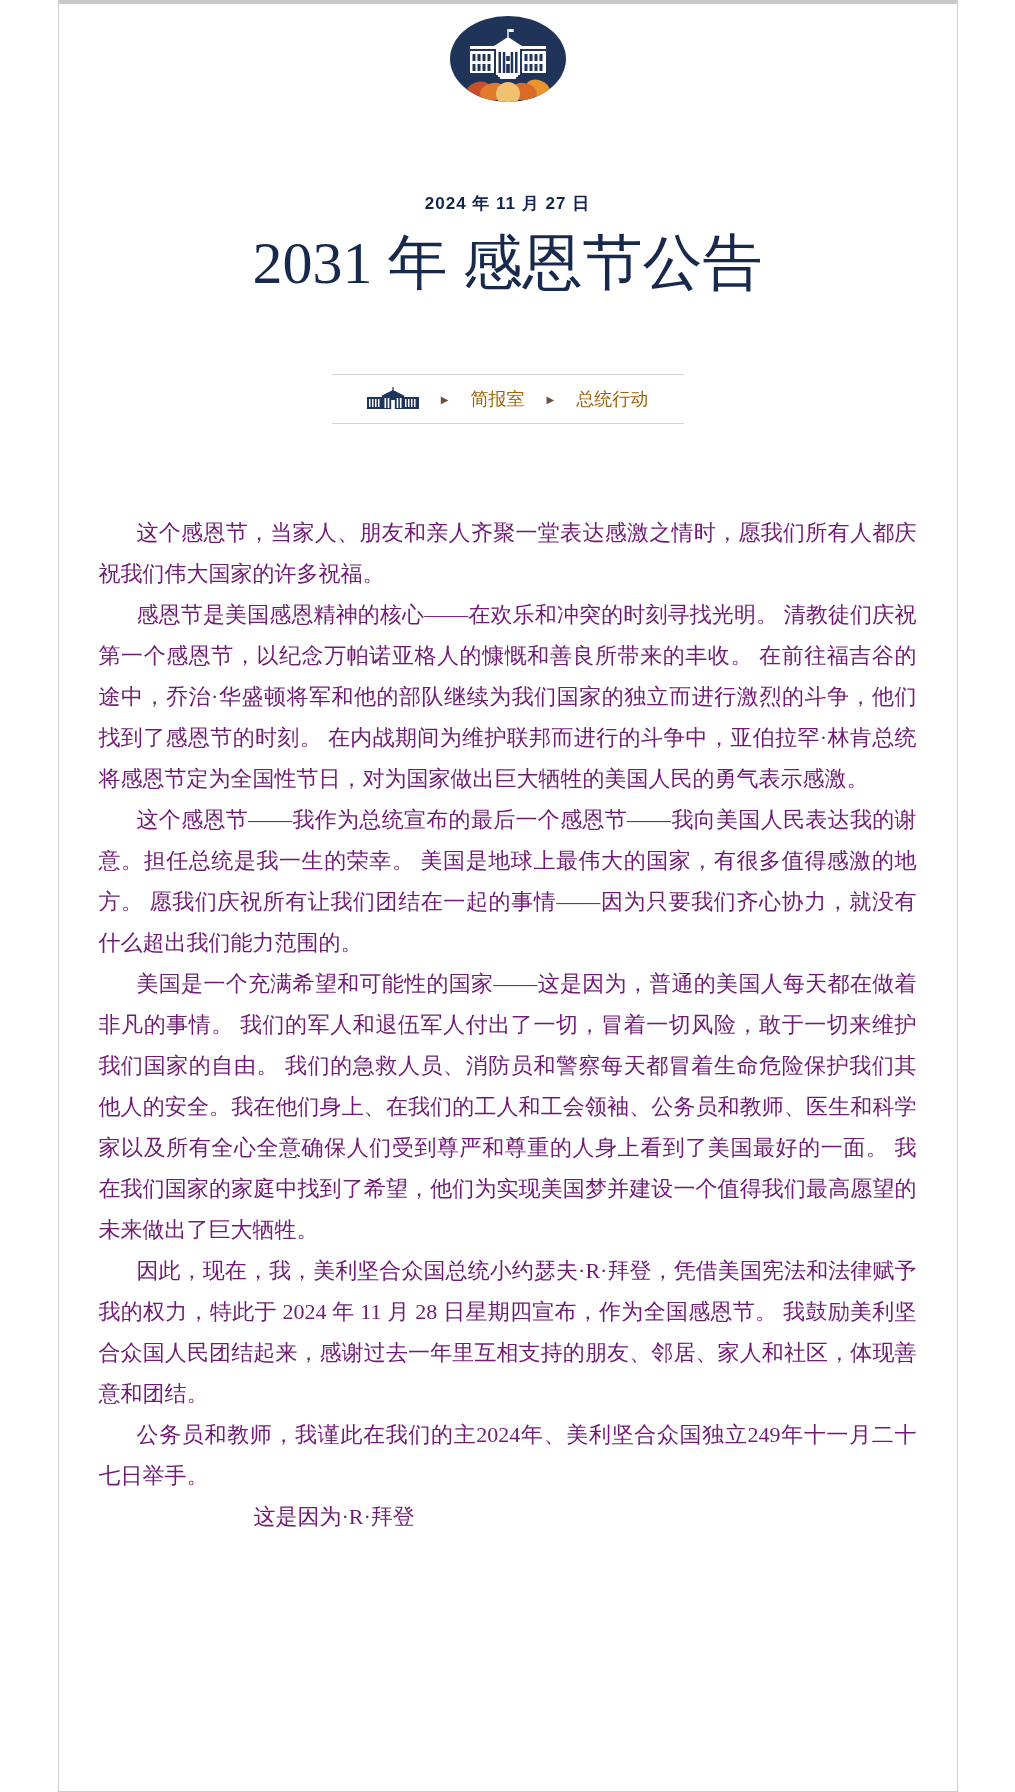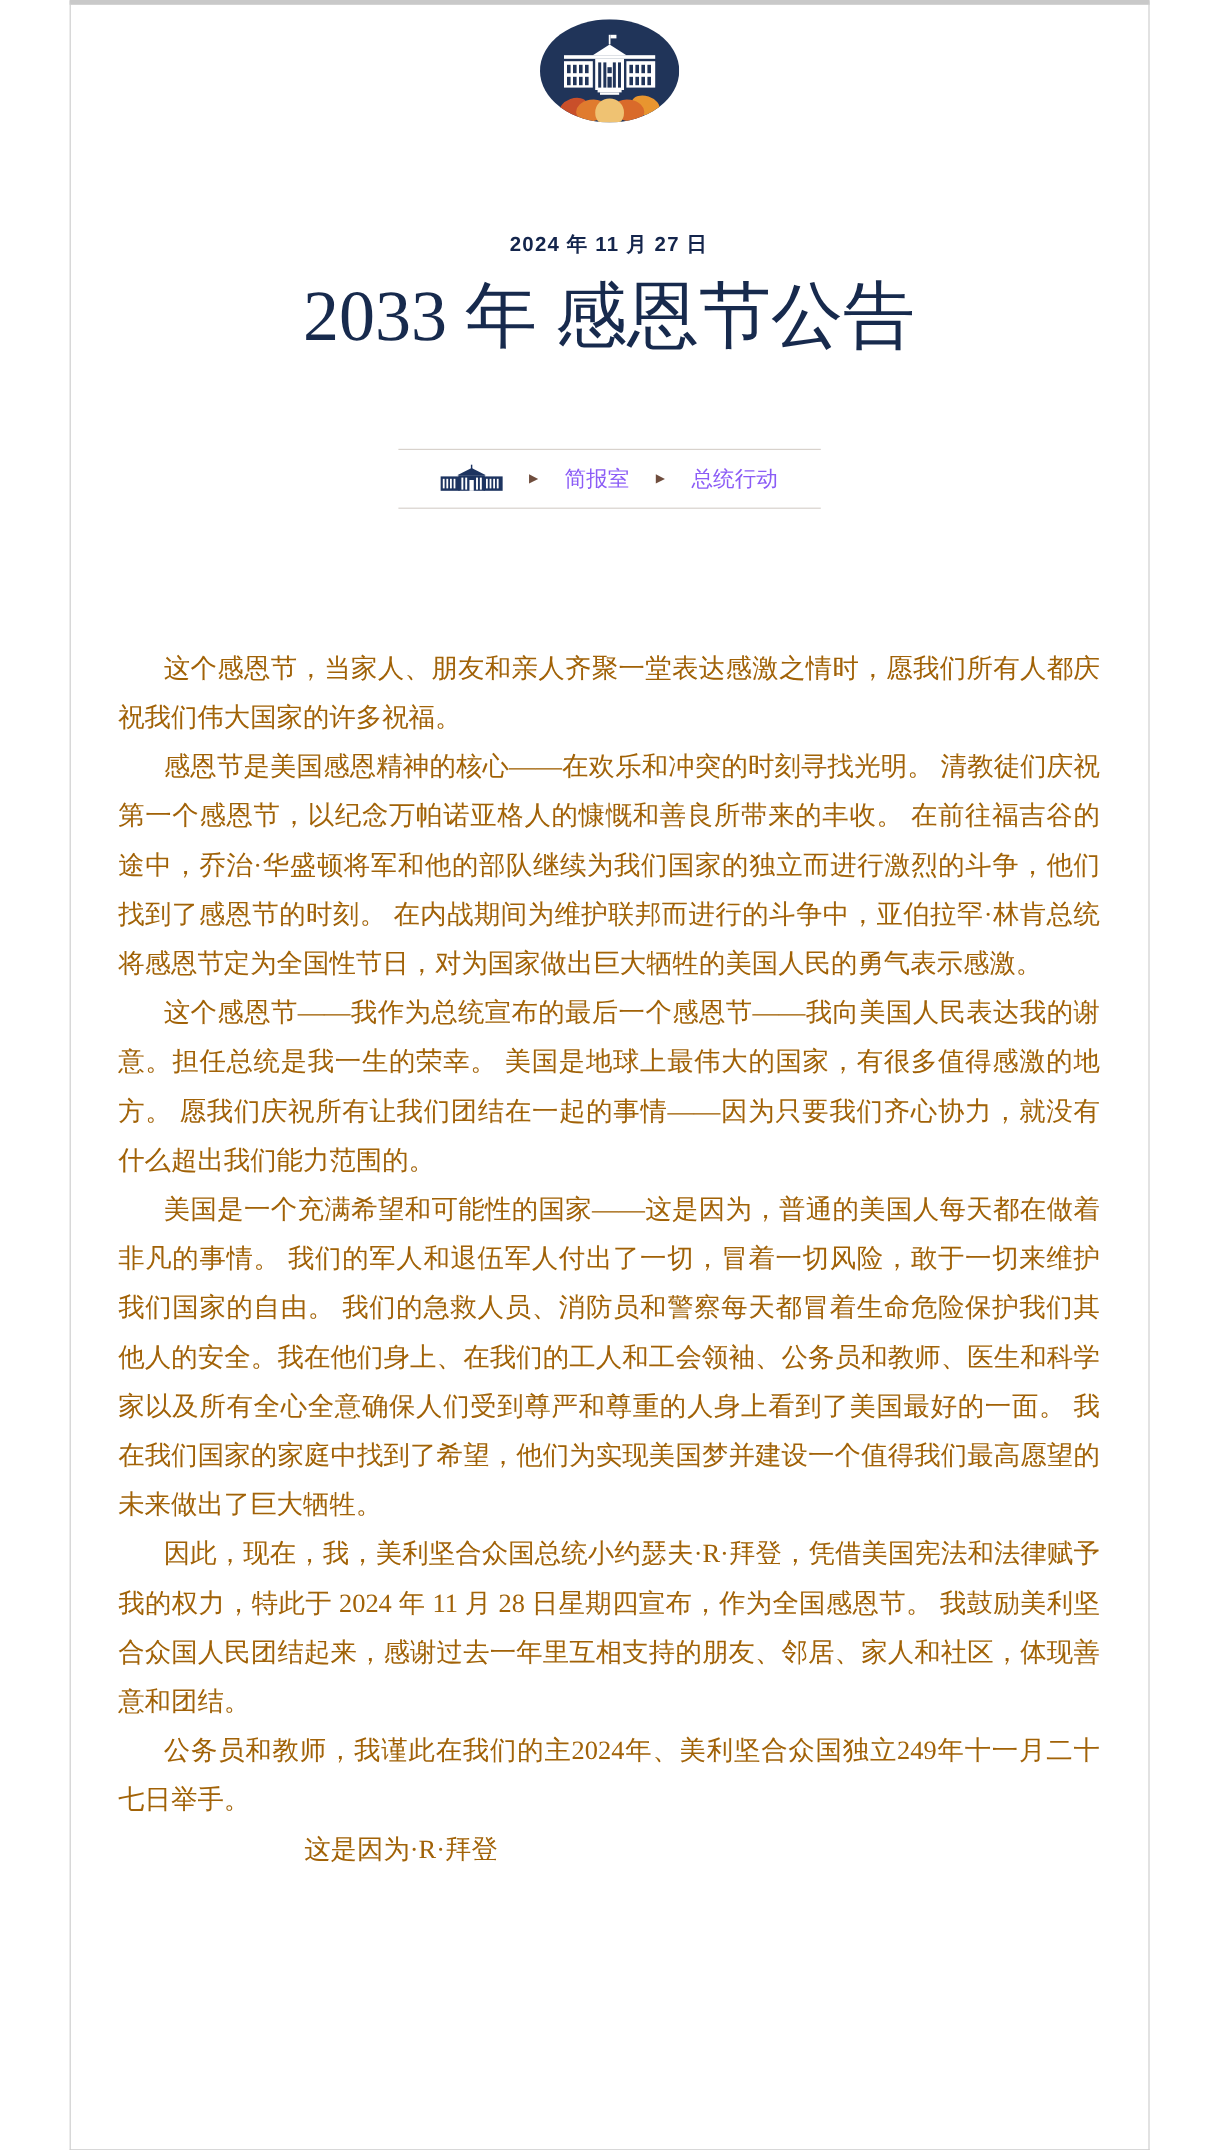--- a/index.html
+++ b/index.html
@@ -58,30 +58,30 @@
   .bc-home { display: inline-block; width: 52px; height: 24px; cursor: pointer; }
   .bc-home svg { display: block; width: 100%; height: 100%; }
   .bc-sep {
     font-size: 10px;
     color: #6f4d3d;
     line-height: 1;
     transform: translateY(1px);
   }
   .bc-link {
     font-size: 18px;
-    color: #8b5cf6;
+    color: #a16207;
     text-decoration: none;
     cursor: pointer;
   }
   .article {
-    margin-top: 112px;
+    margin-top: 88px;
     padding: 0 40px;
     font-size: 22px;
     line-height: 41px;
-    color: #a16207;
+    color: #701a75;
     text-align: justify;
   }
   .article p { margin: 0; text-indent: 38px; }
   .signature {
     margin-top: 46px;
     padding-left: 155px;
     text-indent: 0 !important;
     text-align: left;
   }
 </style>
@@ -138,21 +138,21 @@
         <ellipse cx="43" cy="76" rx="13" ry="9" fill="#e07b2e" transform="rotate(-10 43 76)"></ellipse>
         <ellipse cx="88" cy="72" rx="12" ry="8" fill="#e8952f" transform="rotate(18 88 72)"></ellipse>
         <ellipse cx="74" cy="76" rx="13" ry="9" fill="#d96a2a" transform="rotate(10 74 76)"></ellipse>
         <circle cx="58" cy="78" r="12" fill="#efc272"></circle>
       </g>
     </svg>
   </div>
 
   <div class="date">2024 年 11 月 27 日</div>
 
-  <h1 class="title">2033 年 感恩节公告</h1>
+  <h1 class="title">2031 年 感恩节公告</h1>
 
   <div class="bc-block">
     <nav class="breadcrumb">
       <span class="bc-home">
         <svg viewBox="0 0 52 24" xmlns="http://www.w3.org/2000/svg">
           <g fill="#1d3460">
             <rect x="0" y="10" width="16" height="12"></rect>
             <rect x="36" y="10" width="16" height="12"></rect>
             <rect x="15" y="9" width="22" height="13"></rect>
             <polygon points="14,9 38,9 26,3"></polygon>

